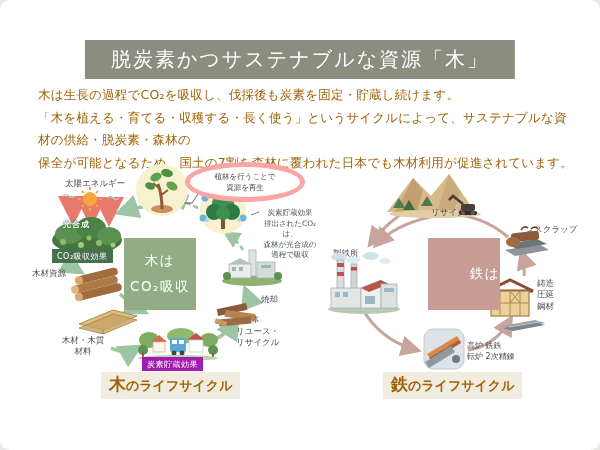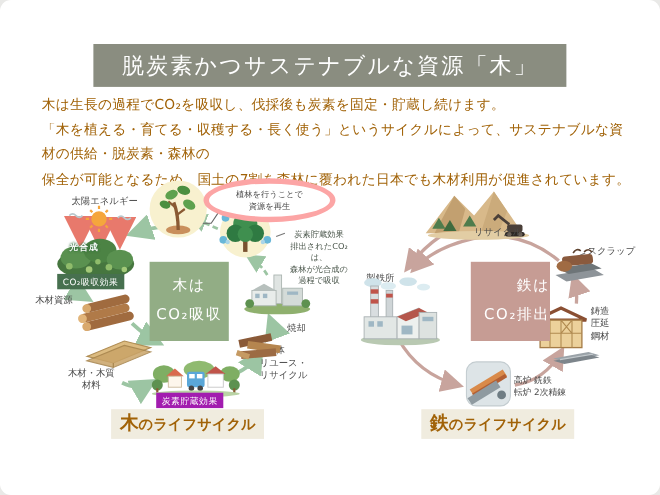--- a/index.html
+++ b/index.html
@@ -219,21 +219,21 @@
       </g>
     </svg>
 
     <div class="note" style="left:232px;top:50px;width:66px;">
       <div>炭素貯蔵効果</div>
       <div>排出されたCO₂は、</div>
       <div>森林が光合成の</div>
       <div>過程で吸収</div>
     </div>
 
-    <div class="cbox wood" style="left:111px;top:80px;">
+    <div class="cbox wood" style="left:99px;top:80px;">
       <div>木は</div>
       <div>CO₂吸収</div>
     </div>
 
     <div class="cycle-title" style="left:76px;top:214px;">
       <span class="big">木</span><span class="rest">のライフサイクル</span>
     </div>
   </div>
 
   <div class="diagram iron">
@@ -325,21 +325,20 @@
       <polygon points="34,36 54,28 62,32 42,40" fill="#b5574c"></polygon>
       <rect x="54" y="32" width="16" height="24" fill="#dde2e0" stroke="#a8b0b2" stroke-width="0.8"></rect>
       <rect x="8" y="40" width="5" height="5" fill="#9fb7c4"></rect>
       <rect x="16" y="40" width="5" height="5" fill="#9fb7c4"></rect>
       <rect x="38" y="44" width="10" height="8" fill="#9fb7c4"></rect>
       <rect x="57" y="36" width="10" height="4" fill="#9fb7c4"></rect>
     </svg>
 
     <div class="cbox iron" style="left:103px;top:80px;">
       <div>鉄は</div>
-      <div>CO₂排出</div>
     </div>
 
     <div class="cycle-title" style="left:58px;top:214px;">
       <span class="big">鉄</span><span class="rest">のライフサイクル</span>
     </div>
   </div>
 
 </div>
 
 </body></html>

